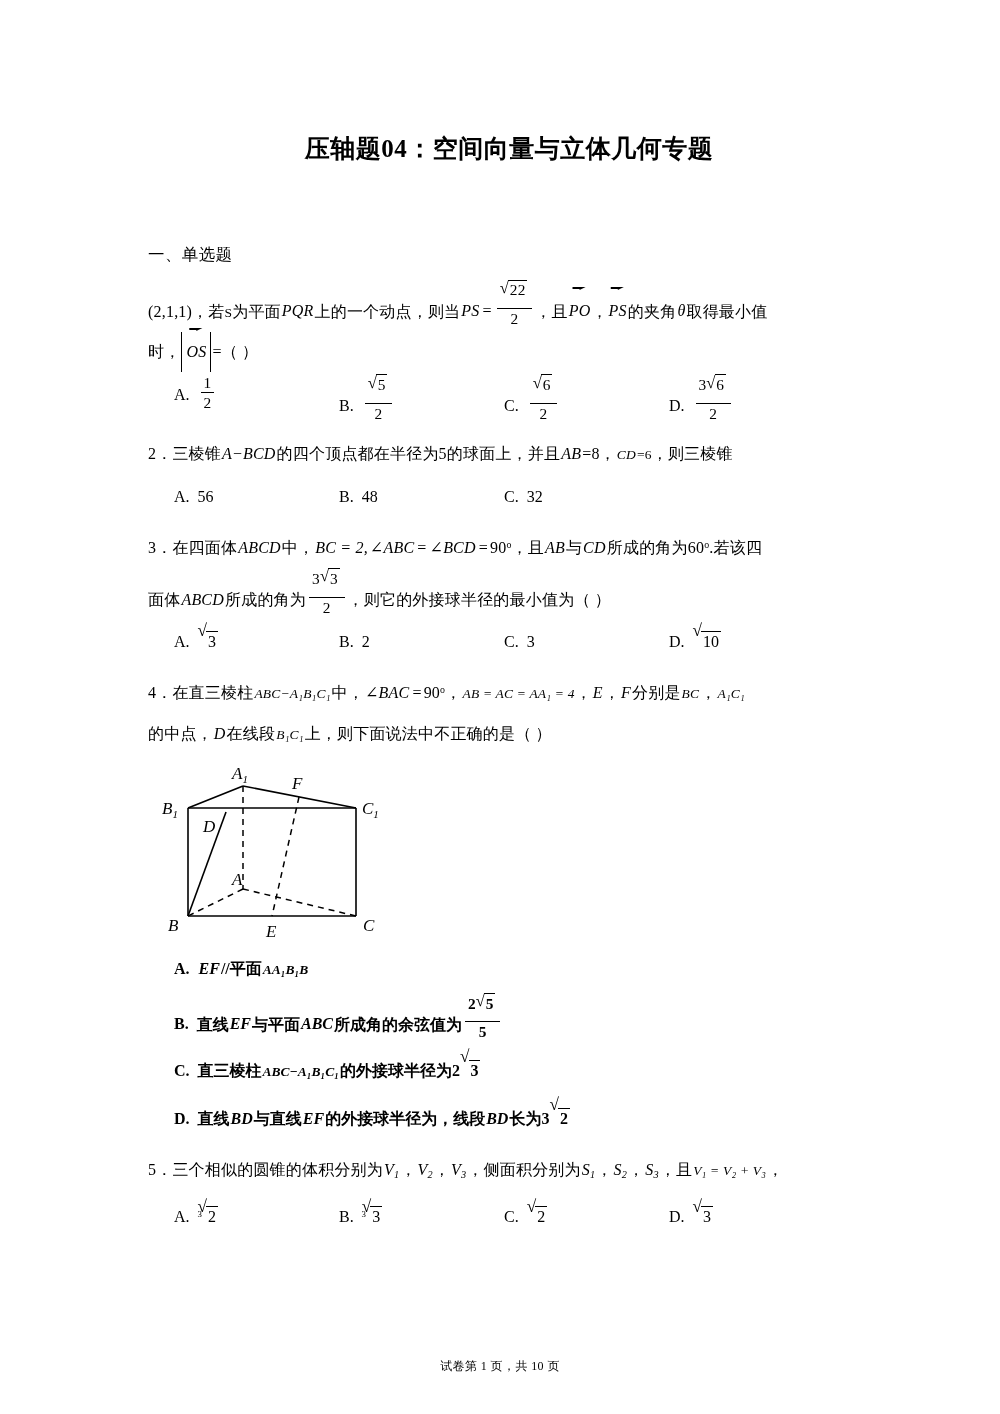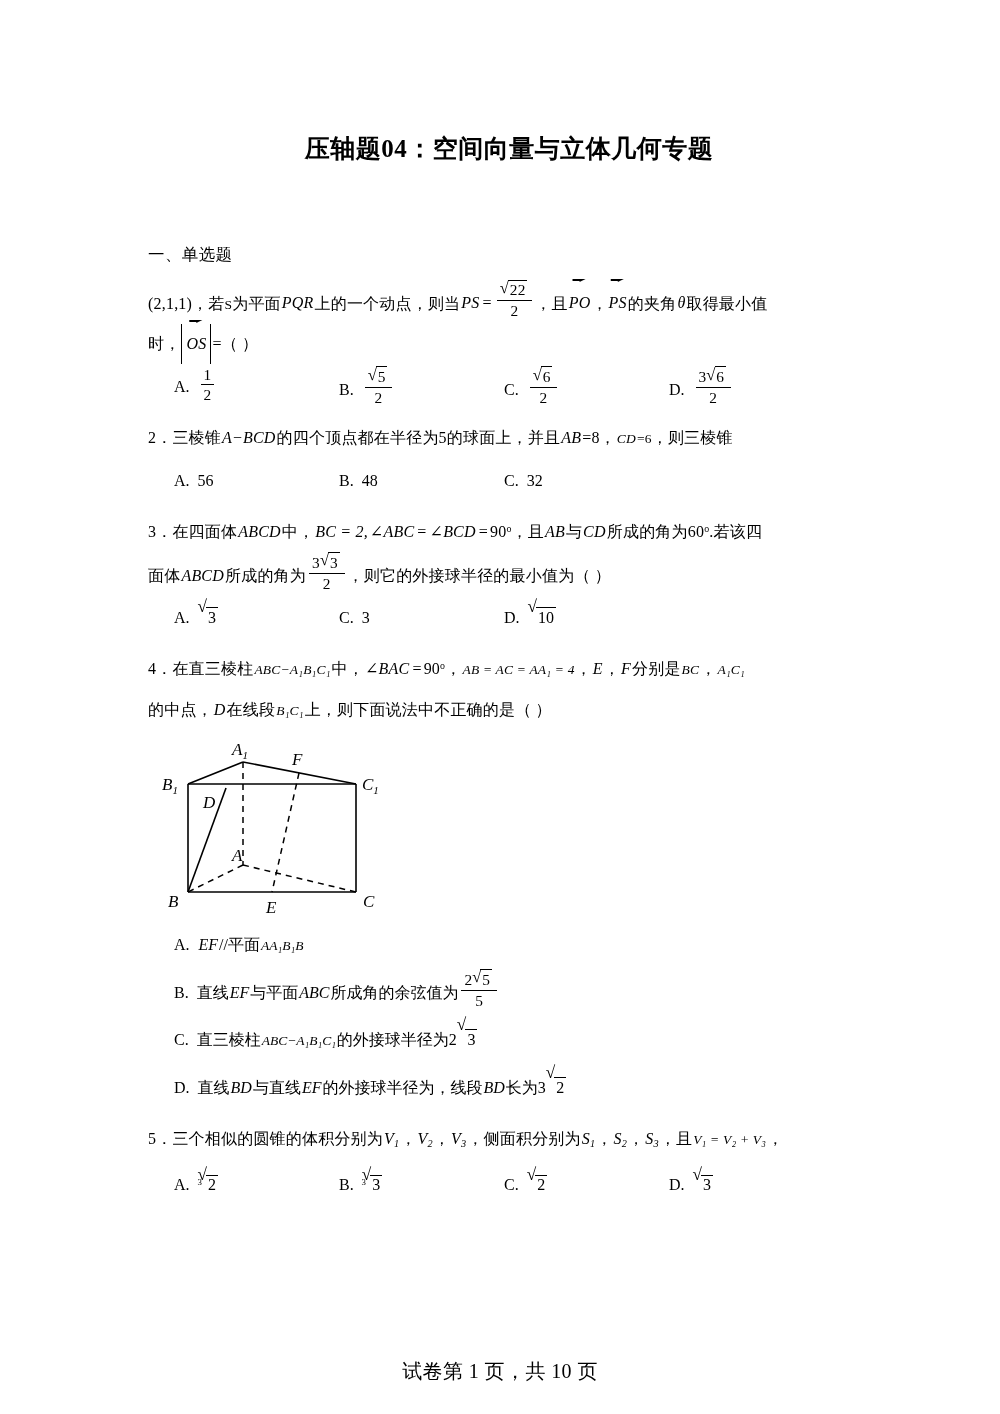--- a/index.html
+++ b/index.html
@@ -111,21 +111,21 @@
   .sqrt > .rad {
     position: absolute;
     left: 0;
     top: 0.02em;
     font-size: 1.08em;
     line-height: 1;
   }
   .sqrt > .arg {
     display: inline-block;
     border-top: 1.15px solid #000;
-    padding: 0.06em 0.12em 0 0.12em;
+    padding: 0.06em 0.12em 8px 0.12em;
     line-height: 1.16;
   }
   .cbrt > .idx {
     position: absolute;
     left: -0.02em;
     top: -0.34em;
     font-size: 0.55em;
     font-style: normal;
   }
 
@@ -166,21 +166,21 @@
     margin-top: 2px;
   }
   .opts > .opt {
     width: 165px;
     flex: 0 0 165px;
     white-space: nowrap;
   }
   .opt-label { padding-right: 8px; }
 
   
-  .optlist { padding-left: 26px; }
+  .optlist { padding-left: 26px; font-weight: bold; }
   .optrow {
     font-size: 16px;
     line-height: 47px;
     white-space: nowrap;
   }
 
   
   .figure-wrap {
     padding-left: 8px;
     margin-top: 6px;
@@ -196,21 +196,21 @@
     font-size: 11px;
   }
 
   
   .footer {
     position: absolute;
     left: 0;
     top: 1358px;
     width: 1000px;
     text-align: center;
-    font-size: 20px;
+    font-size: 12px;
     letter-spacing: 0.4px;
   }
 </style>
 </head>
 <body>
 
 <div class="page">
   <div class="content">
 
     <div class="doc-title">压轴题04：空间向量与立体几何专题</div>
@@ -245,20 +245,21 @@
 
     <div class="question">
       <div class="qline">
         <span class="mn">3．</span><span class="cn">在四面体</span><span class="mi">ABCD</span><span class="cn">中，</span><span class="mi">BC = 2,</span><span class="mi">∠ABC</span><span class="op">=</span><span class="mi">∠BCD</span><span class="op">=</span><span class="mn">90</span><sup class="deg">o</sup>，<span class="cn">且</span><span class="mi">AB</span><span class="cn">与</span><span class="mi">CD</span><span class="cn">所成的角为</span><span class="mn">60</span><sup class="deg">o</sup><span class="cn">.若该四</span>
       </div>
       <div class="qline">
         <span class="cn">面体</span><span class="mi">ABCD</span><span class="cn">所成的角为</span><span class="frac"><span class="num"><span>3</span><span class="sqrt"><span class="rad">√</span><span class="arg">3</span></span></span><span class="den">2</span></span><span class="cn">，则它的外接球半径的最小值为（  ）</span>
       </div>
       <div class="opts">
         <div class="opt"><span class="opt-label">A.</span><span class="sqrt"><span class="rad">√</span><span class="arg">3</span></span></div>
+        <div class="opt"><span class="opt-label">B.</span><span class="mn">2</span></div>
         <div class="opt"><span class="opt-label">C.</span><span class="mn">3</span></div>
         <div class="opt"><span class="opt-label">D.</span><span class="sqrt"><span class="rad">√</span><span class="arg">10</span></span></div>
       </div>
     </div>
 
     <div class="question">
       <div class="qline">
         <span class="mn">4．</span><span class="cn">在直三棱柱</span><span class="mi sm">ABC−A₁B₁C₁</span><span class="cn">中，</span><span class="mi">∠BAC</span><span class="op">=</span><span class="mn">90</span><sup class="deg">o</sup>，<span class="mi sm">AB = AC = AA₁ = 4</span>，<span class="mi">E</span>，<span class="mi">F</span><span class="cn">分别是</span><span class="mi sm">BC</span>，<span class="mi sm">A₁C₁</span>
       </div>
       <div class="qline">

